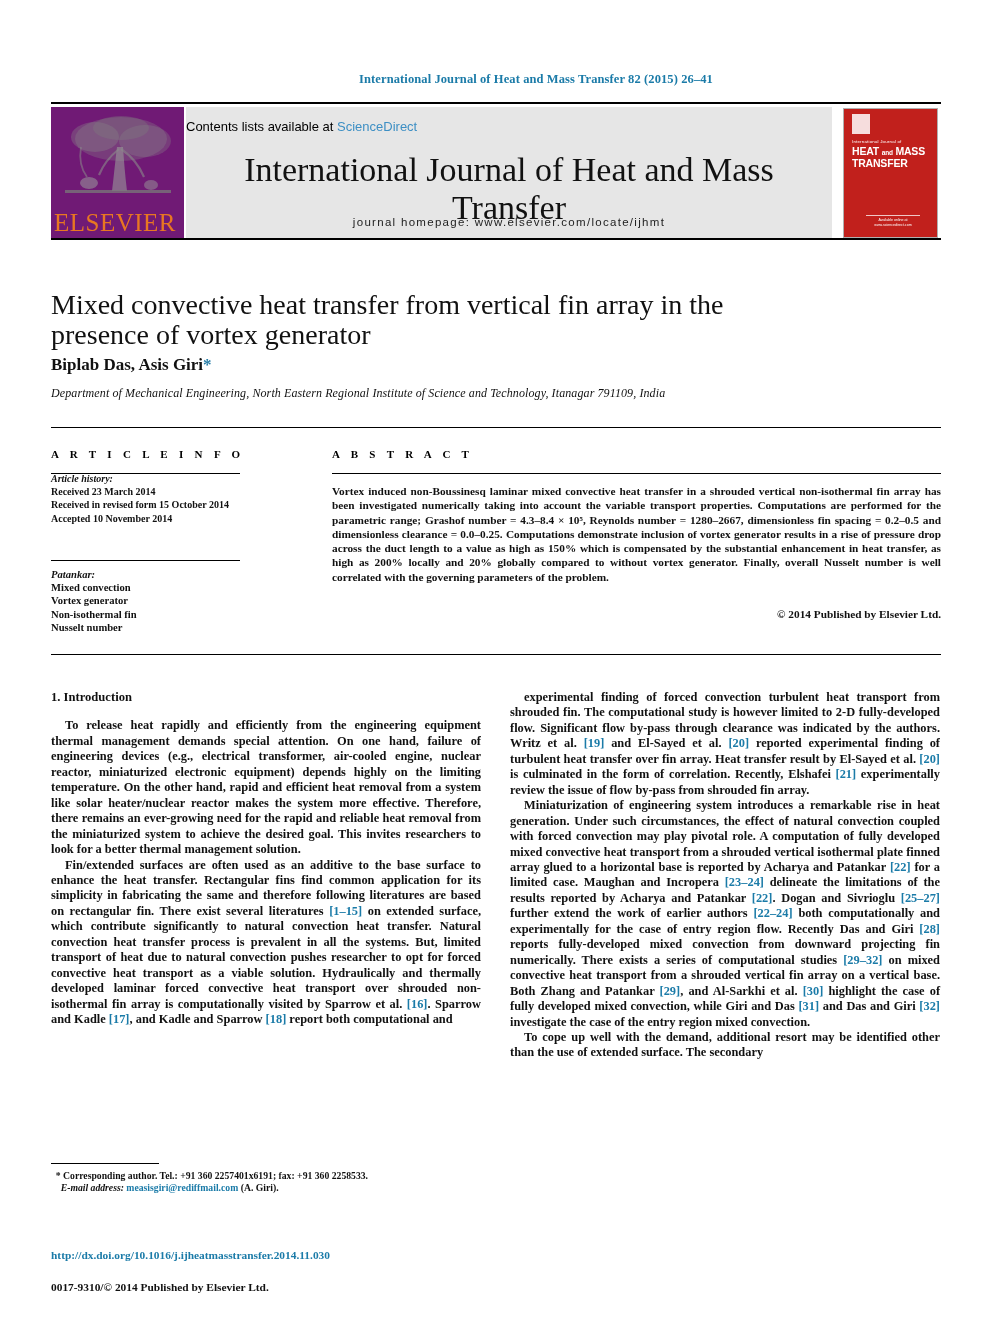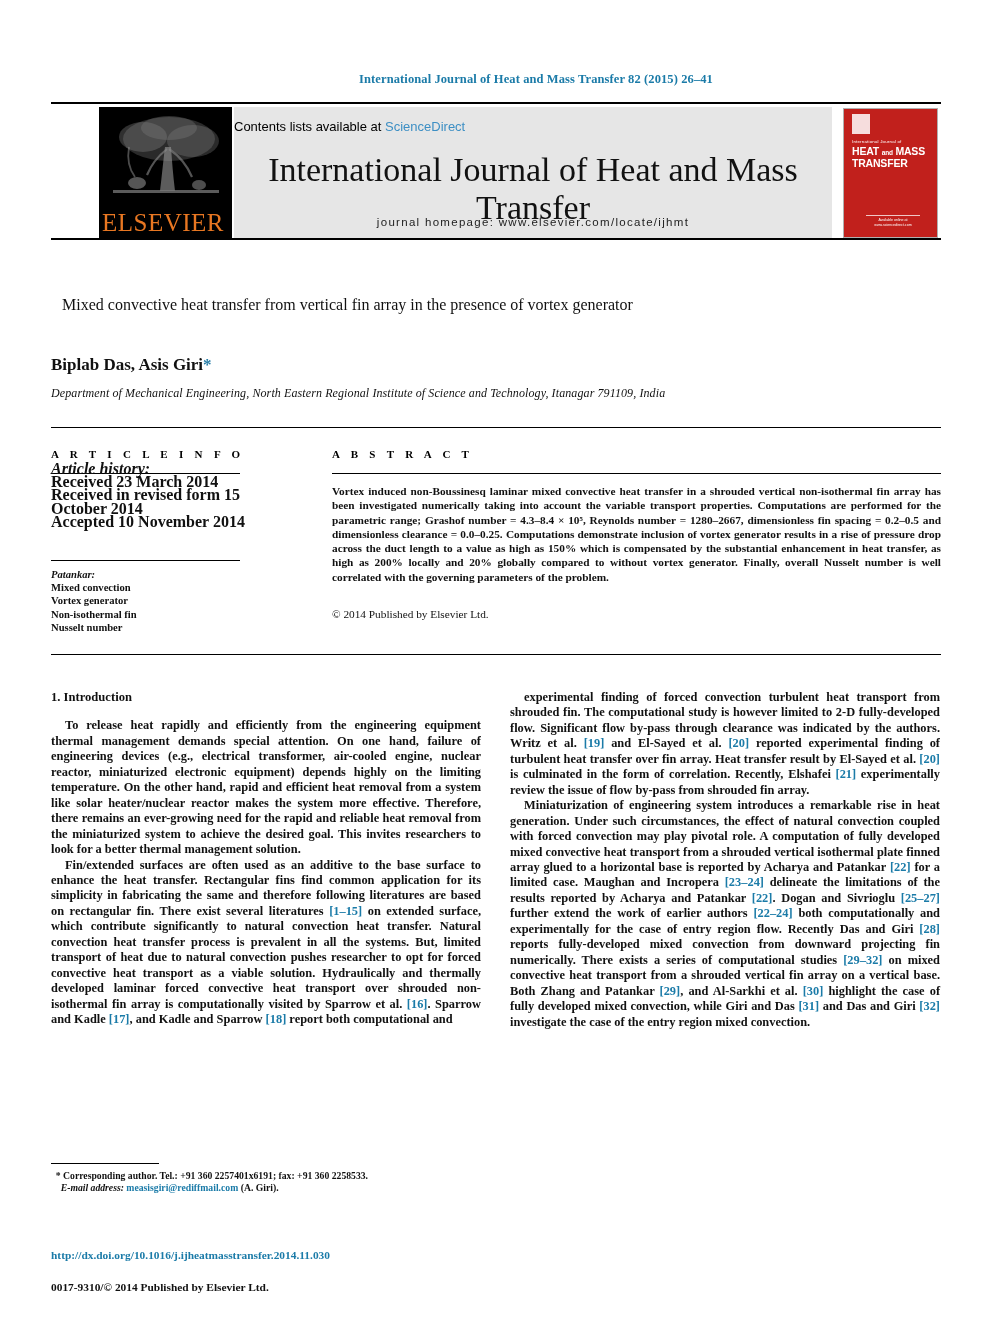--- a/index.html
+++ b/index.html
@@ -49,22 +49,21 @@
     left: 0; top: 3px;
     width: 890px;
     height: 132px;
     display: flex;
     align-items: stretch;
   }
   .elsevier-cell {
     width: 133px;
     flex: 0 0 133px;
     position: relative;
-    background: #000000;
-    margin-left: 48px;
+    background: #701a75;
   }
   .tree-wrap {
     position: absolute;
     left: 8px; top: 4px;
     width: 118px;
     height: 98px;
     overflow: hidden;
   }
   .elsevier-word {
     position: absolute;
@@ -169,25 +168,24 @@
     position: absolute;
     left: 51px; top: 238px;
     width: 890px;
     border-top: 2px solid #000;
   }
   .article-title {
     position: absolute;
     left: 51px; top: 290px;
     width: 755px;
     font-family: "Liberation Serif", serif;
-    font-size: 16px;
+    font-size: 28px;
     line-height: 30px;
     font-weight: 400;
     color: #111;
-    margin-left: 11px;
   }
   .crossmark {
     position: absolute;
     left: 824px; top: 291px;
     width: 118px;
     height: 46px;
   }
   .cm-badge {
     position: absolute;
     left: 0; top: 0;
@@ -253,24 +251,24 @@
   }
   .rule-abs {
     position: absolute;
     left: 332px; top: 473px;
     width: 609px;
     border-top: 1.6px solid #000;
   }
 
   .art-history {
     position: absolute;
-    left: 51px; top: 462px;
+    left: 51px; top: 472px;
     width: 230px;
     font-family: "Liberation Serif", serif;
-    font-size: 16px;
+    font-size: 10px;
     line-height: 13.2px;
     font-weight: bold;
     color: #111;
   }
   .art-history .lbl { font-style: italic; }
 
   .rule-kw {
     position: absolute;
     left: 51px; top: 560px;
     width: 189px;
@@ -296,23 +294,24 @@
     font-size: 11.3px;
     line-height: 14.3px;
     text-align: justify;
     font-weight: bold;
     color: #111;
   }
   .abstract-copy {
     position: absolute;
     left: 332px; top: 608px;
     width: 609px;
+    text-align: right;
     font-family: "Liberation Serif", serif;
     font-size: 11.3px;
-    font-weight: normal;
+    font-weight: bold;
     color: #111;
   }
   .band-rule-bottom {
     position: absolute;
     left: 51px; top: 654px;
     width: 890px;
     border-top: 1px solid #000;
   }
 
   
@@ -472,20 +471,21 @@
 
   <div class="col col-left">
     <div class="sec-head">1. Introduction</div>
     <p>To release heat rapidly and efficiently from the engineering equipment thermal management demands special attention. On one hand, failure of engineering devices (e.g., electrical transformer, air-cooled engine, nuclear reactor, miniaturized electronic equipment) depends highly on the limiting temperature. On the other hand, rapid and efficient heat removal from a system like solar heater/nuclear reactor makes the system more effective. Therefore, there remains an ever-growing need for the rapid and reliable heat removal from the miniaturized system to achieve the desired goal. This invites researchers to look for a better thermal management solution.</p>
     <p><span>Fin/extended surfaces are often used as an additive to the base surface to enhance the heat transfer. Rectangular fins find common application for its simplicity in fabricating the same and therefore following literatures are based on rectangular fin. There exist several literatures </span><span class="ref">[1–15]</span><span> on extended surface, which contribute significantly to natural convection heat transfer. Natural convection heat transfer process is prevalent in all the systems. But, limited transport of heat due to natural convection pushes researcher to opt for forced convective heat transport as a viable solution. Hydraulically and thermally developed laminar forced convective heat transport over shrouded non-isothermal fin array is computationally visited by Sparrow et al. </span><span class="ref">[16]</span><span>. Sparrow and Kadle </span><span class="ref">[17]</span><span>, and Kadle and Sparrow </span><span class="ref">[18]</span><span> report both computational and</span></p>
   </div>
 
   <div class="col col-right">
     <p><span>experimental finding of forced convection turbulent heat transport from shrouded fin. The computational study is however limited to 2-D fully-developed flow. Significant flow by-pass through clearance was indicated by the authors. Writz et al. </span><span class="ref">[19]</span><span> and El-Sayed et al. </span><span class="ref">[20]</span><span> reported experimental finding of turbulent heat transfer over fin array. Heat transfer result by El-Sayed et al. </span><span class="ref">[20]</span><span> is culminated in the form of correlation. Recently, Elshafei </span><span class="ref">[21]</span><span> experimentally review the issue of flow by-pass from shrouded fin array.</span></p>
     <p><span>Miniaturization of engineering system introduces a remarkable rise in heat generation. Under such circumstances, the effect of natural convection coupled with forced convection may play pivotal role. A computation of fully developed mixed convective heat transport from a shrouded vertical isothermal plate finned array glued to a horizontal base is reported by Acharya and Patankar </span><span class="ref">[22]</span><span> for a limited case. Maughan and Incropera </span><span class="ref">[23–24]</span><span> delineate the limitations of the results reported by Acharya and Patankar </span><span class="ref">[22]</span><span>. Dogan and Sivrioglu </span><span class="ref">[25–27]</span><span> further extend the work of earlier authors </span><span class="ref">[22–24]</span><span> both computationally and experimentally for the case of entry region flow. Recently Das and Giri </span><span class="ref">[28]</span><span> reports fully-developed mixed convection from downward projecting fin numerically. There exists a series of computational studies </span><span class="ref">[29–32]</span><span> on mixed convective heat transport from a shrouded vertical fin array on a vertical base. Both Zhang and Patankar </span><span class="ref">[29]</span><span>, and Al-Sarkhi et al. </span><span class="ref">[30]</span><span> highlight the case of fully developed mixed convection, while Giri and Das </span><span class="ref">[31]</span><span> and Das and Giri </span><span class="ref">[32]</span><span> investigate the case of the entry region mixed convection.</span></p>
+    <p>To cope up well with the demand, additional resort may be identified other than the use of extended surface. The secondary</p>
   </div>
 
   <div class="fn-rule"></div>
   <div class="footnote">
     <div>&nbsp;&nbsp;<span>*</span> <span>Corresponding author. Tel.: +91 360 2257401x6191; fax: +91 360 2258533.</span></div>
     <div>&nbsp;&nbsp;&nbsp;&nbsp;<span class="em">E-mail address:</span> <span class="mail">measisgiri@rediffmail.com</span> <span>(A. Giri).</span></div>
   </div>
 
   <div class="doi">http://dx.doi.org/10.1016/j.ijheatmasstransfer.2014.11.030</div>
   <div class="issn">0017-9310/© 2014 Published by Elsevier Ltd.</div>

